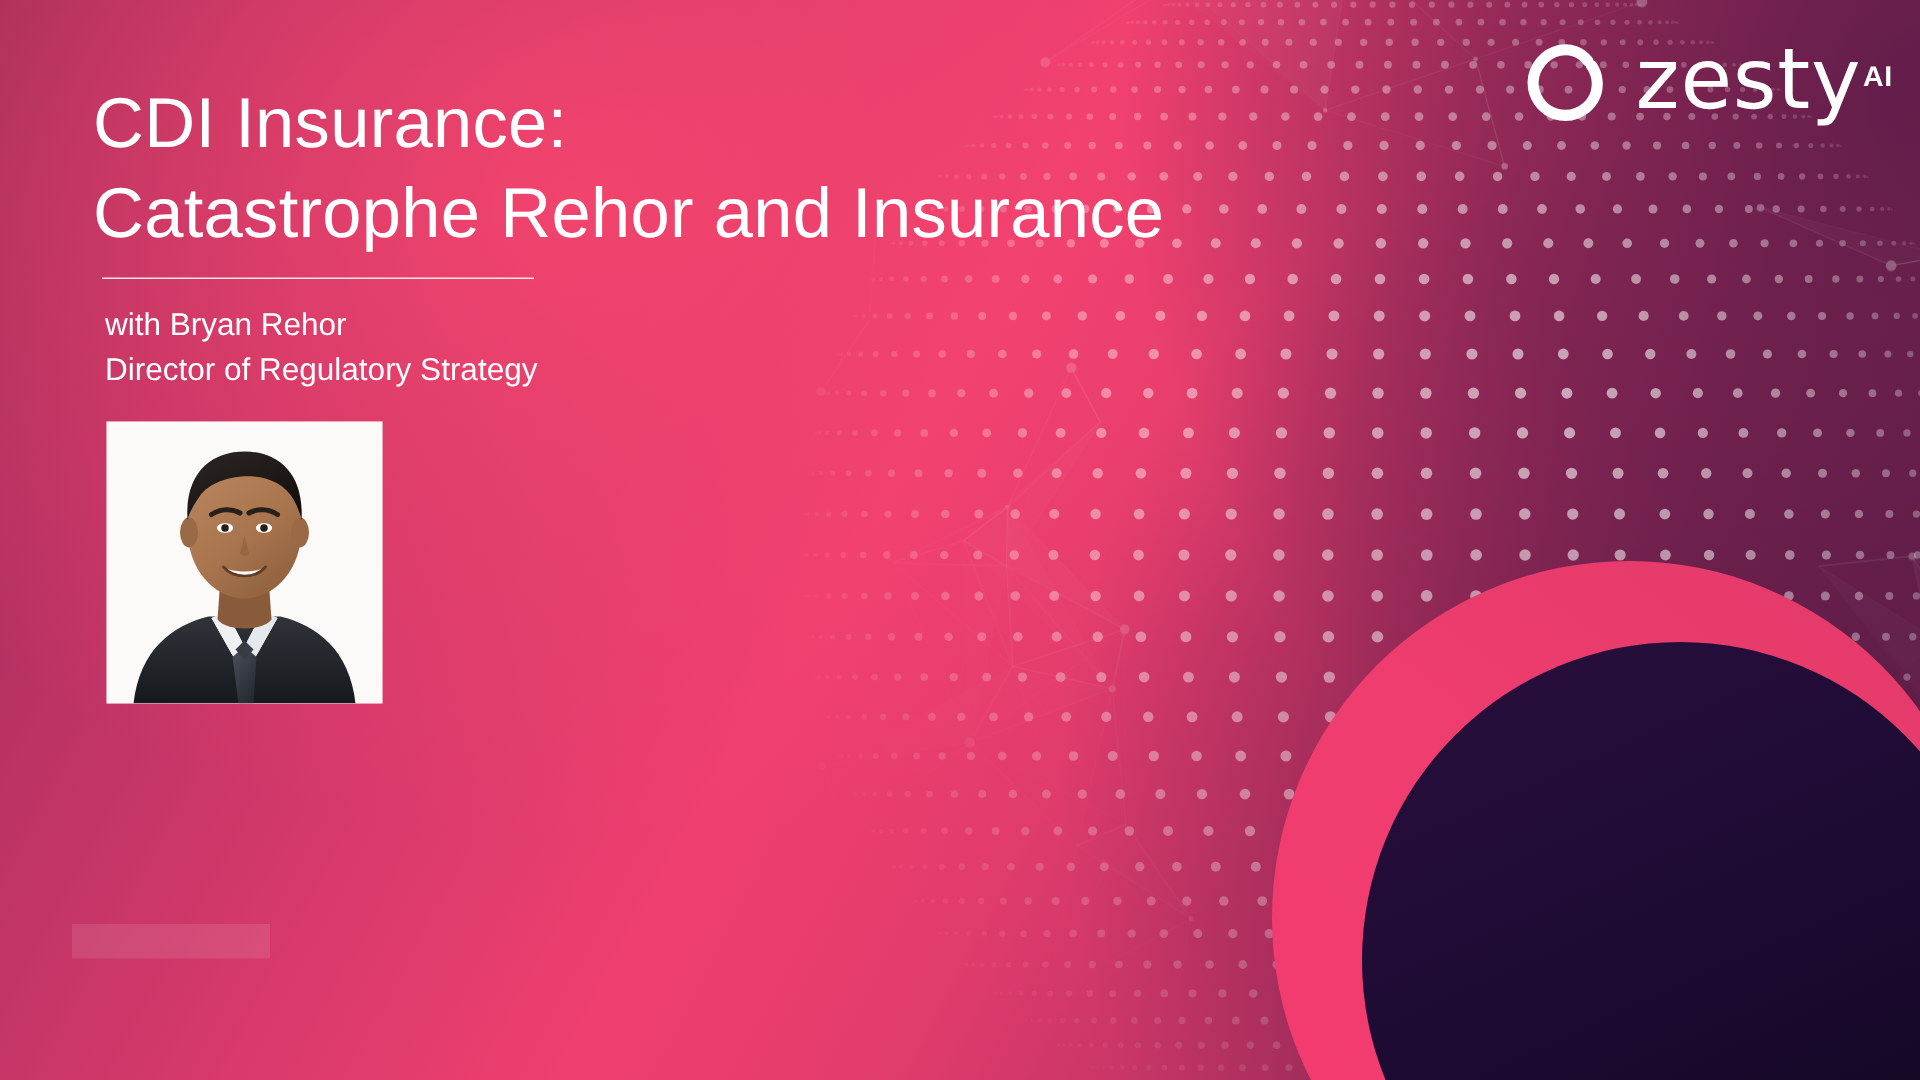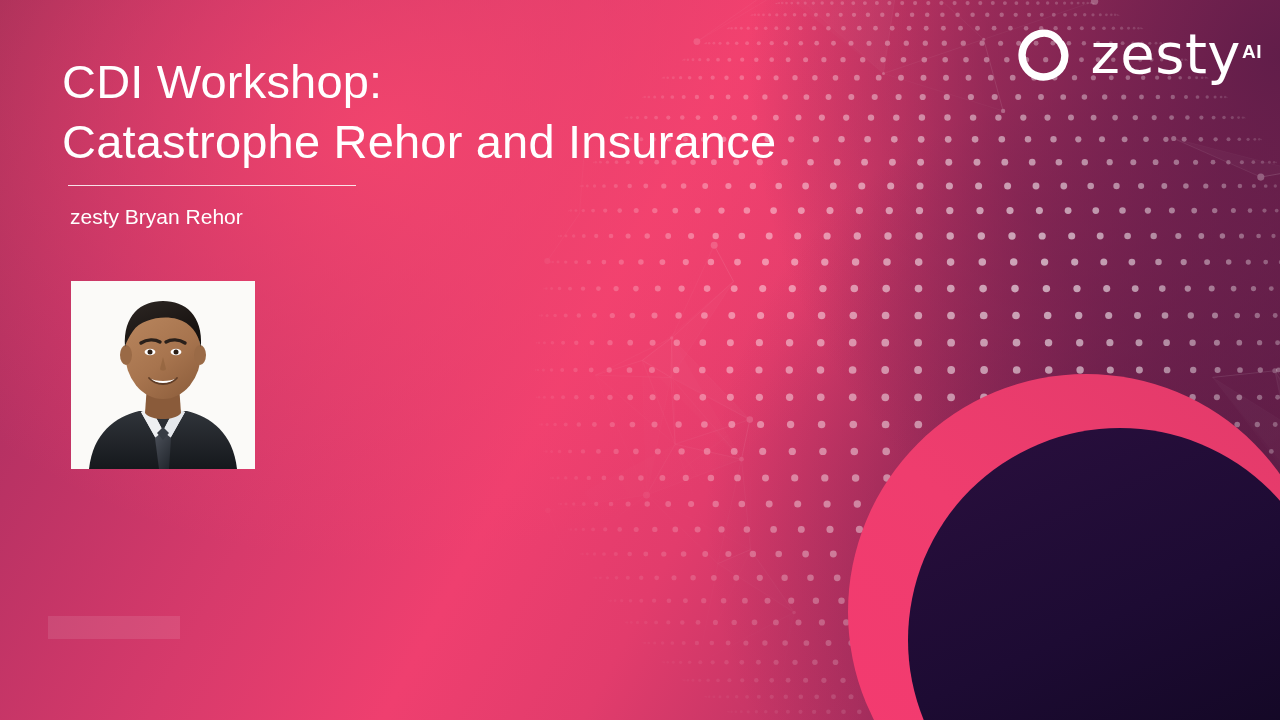--- a/index.html
+++ b/index.html
@@ -2204,28 +2204,29 @@
                  C48.2 30.3 47.6 21.0 42.9 14.6" fill="none" stroke="#ffffff" stroke-width="7.4" stroke-linecap="round"></path>
       </svg>
     </span>
     <span class="logo-type">
       <span class="logo-word">zesty</span>
       <span class="logo-ai">AI</span>
     </span>
   </div>
 
   <div class="headline">
-    <div class="title-line">CDI Workshop:</div>
+    <div class="title-line">CDI Insurance:</div>
     <div class="title-line">Catastrophe Rehor and Insurance</div>
   </div>
 
   <div class="rule"></div>
 
   <div class="subtitle">
-    <div class="subtitle-line">zesty Bryan Rehor</div>
+    <div class="subtitle-line">with Bryan Rehor</div>
+    <div class="subtitle-line">Director of Regulatory Strategy</div>
   </div>
 
   <div class="photo">
     <svg viewBox="0 0 184 188" xmlns="http://www.w3.org/2000/svg">
       <defs>
         <linearGradient id="suitG" x1="0" y1="0" x2="0" y2="1">
           <stop offset="0%" stop-color="#30343a"></stop>
           <stop offset="100%" stop-color="#15181c"></stop>
         </linearGradient>
         <linearGradient id="skinG" x1="0.2" y1="0" x2="0.85" y2="1">

